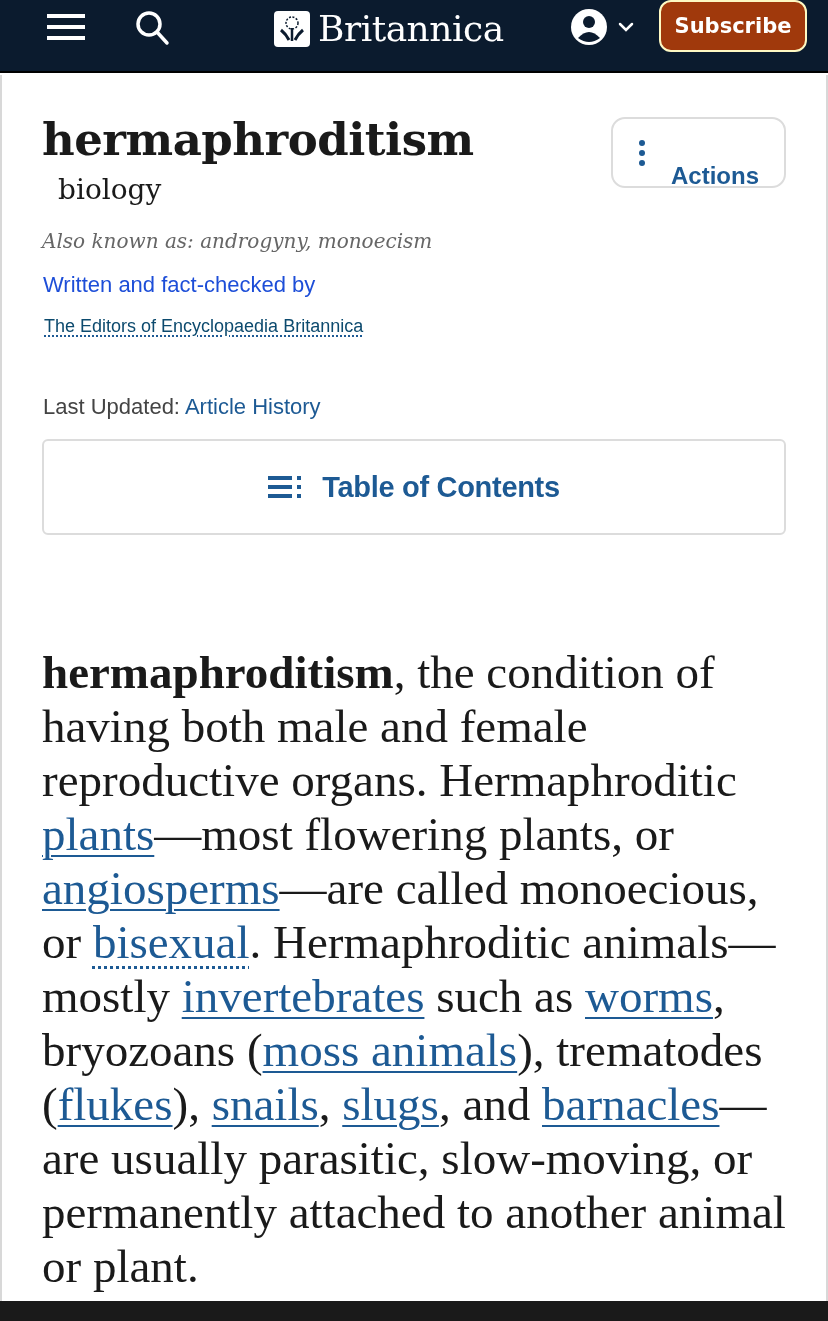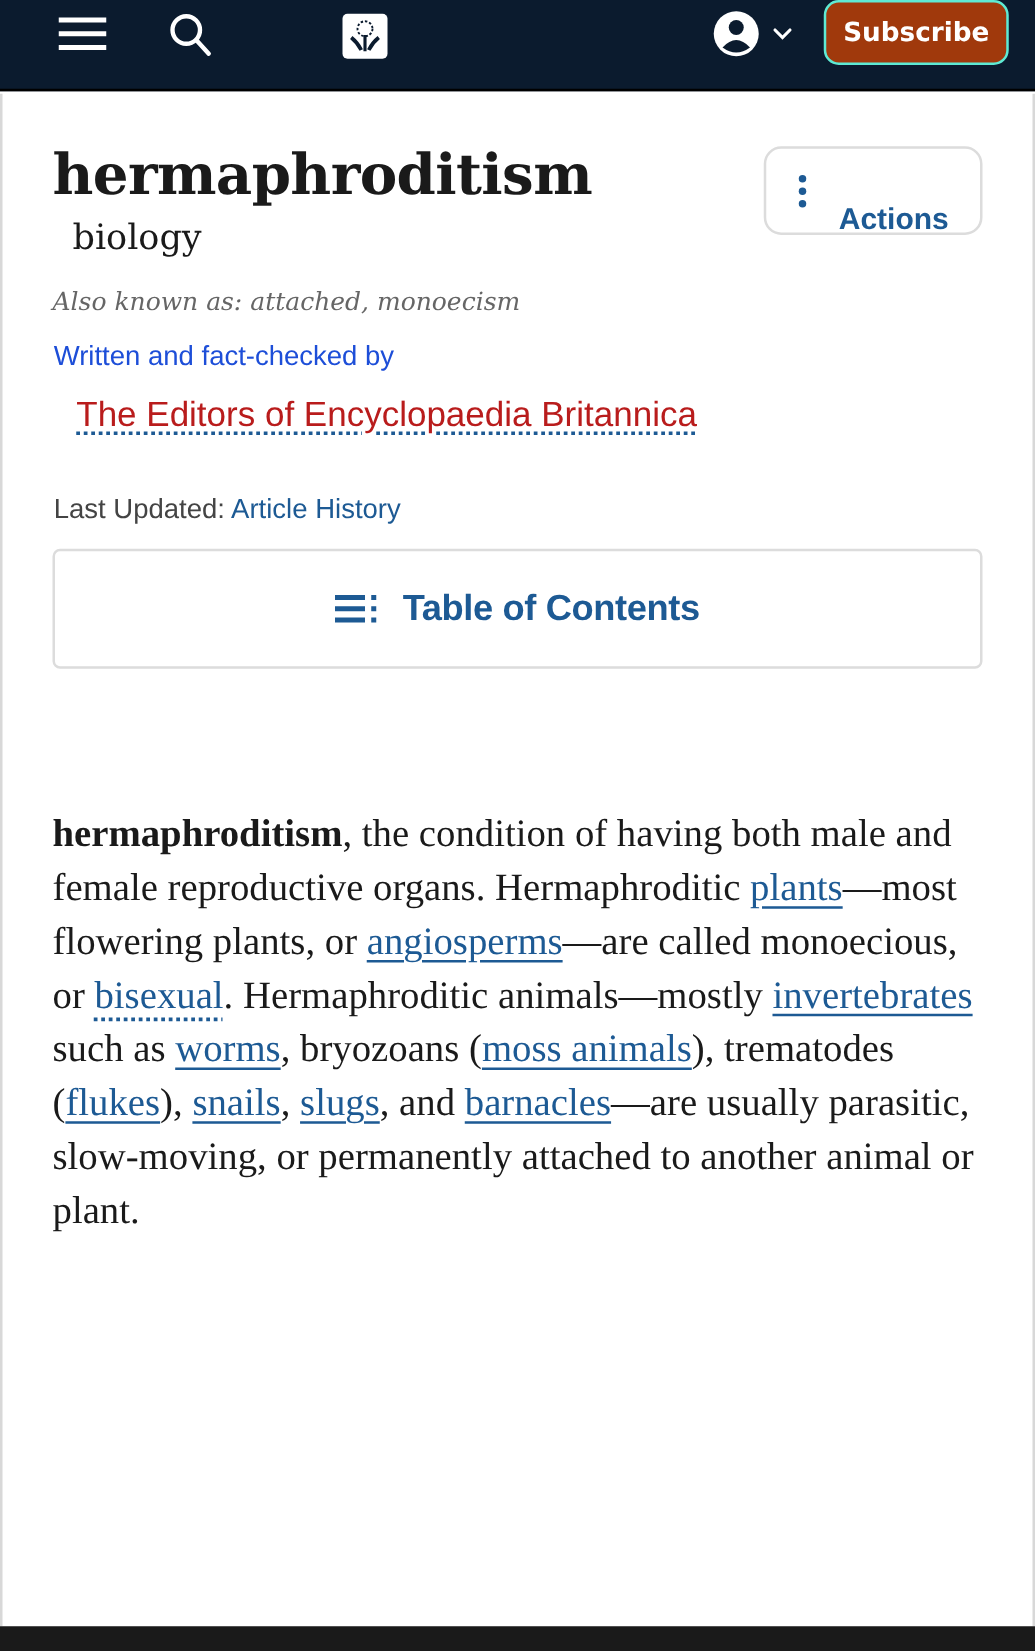--- a/index.html
+++ b/index.html
@@ -26,21 +26,21 @@
     .logo-text {
       font-family: "DejaVu Serif", serif; color: #fff; font-size: 36px; letter-spacing: -0.5px;
       line-height: 42px;
     }
 
     .account { position: absolute; left: 570px; top: 8px; display: flex; align-items: center; cursor: pointer; }
     .account-chev { margin-left: 10px; }
 
     .subscribe {
       position: absolute; left: 659px; top: 0px; width: 148px; height: 52px;
-      background: #a0390c; border: 2px solid #5eead4; border-radius: 12px;
+      background: #a0390c; border: 2px solid #fef9c3; border-radius: 12px;
       color: #fff; font-family: "DejaVu Sans", sans-serif; font-weight: bold; font-size: 21px;
       display: flex; align-items: center; justify-content: center; cursor: pointer;
     }
 
     .page-edge-left { position: absolute; left: 0; top: 75px; width: 2px; height: 1226px; background: #d8d8d8; }
     .page-edge-right { position: absolute; right: 0; top: 75px; width: 2px; height: 1226px; background: #d8d8d8; }
 
     .title {
       position: absolute; left: 42px; top: 113px;
       font-family: "DejaVu Serif", serif; font-weight: bold; font-size: 45px; color: #1a1a1a;
@@ -52,22 +52,22 @@
     }
     .aka {
       position: absolute; left: 42px; top: 229px;
       font-family: "DejaVu Serif", serif; font-style: italic; font-size: 20px; color: #666;
     }
     .written {
       position: absolute; left: 43px; top: 272px;
       font-size: 22px; color: #1d4ed8; font-family: "Liberation Sans", sans-serif;
     }
     .author {
-      position: absolute; left: 61px; top: 316px;
-      font-size: 28px; color: #b91c1c; text-decoration: underline dotted #1d5a94; text-underline-offset: 4px;
+      position: absolute; left: 44px; top: 316px;
+      font-size: 18px; color: #0c4a6e; text-decoration: underline dotted #1d5a94; text-underline-offset: 4px;
       cursor: pointer;
     }
     .updated {
       position: absolute; left: 43px; top: 350px; font-size: 22px; color: #444; margin-top: 44px;
     }
     .updated a { color: #1d5a94; text-decoration: none; cursor: pointer; }
 
     .actions {
       position: absolute; left: 611px; top: 117px; width: 175px; height: 71px;
       border: 2px solid #dcdcdc; border-radius: 14px; background: #fff;
@@ -80,21 +80,21 @@
     .toc {
       position: absolute; left: 42px; top: 439px; width: 744px; height: 96px;
       border: 2px solid #dcdcdc; border-radius: 6px; background: #fff;
       display: flex; align-items: center; justify-content: center; cursor: pointer;
     }
     .toc-icon { margin-right: 18px; }
     .toc-label { color: #1d5a94; font-weight: bold; font-size: 29px; font-family: "Liberation Sans", sans-serif; letter-spacing: -0.3px; text-align: right; }
 
     .article {
       position: absolute; left: 42px; top: 645px; width: 750px;
-      font-family: "Liberation Serif", serif; font-size: 31px; line-height: 43px; color: #1a1a1a;
+      font-family: "Liberation Serif", serif; font-size: 47px; line-height: 54px; color: #1a1a1a;
     }
     .article b { font-weight: bold; }
     .article a { color: #1d5a94; text-decoration: underline; text-underline-offset: 5px; text-decoration-thickness: 2px; cursor: pointer; }
     .article a.dotted { text-decoration: underline dotted; text-decoration-thickness: 3px; text-underline-offset: 8px; }
 
     .footer-bar {
       position: absolute; left: 0; top: 1301px; width: 828px; height: 20px; background: #1a1a1a;
     }
     .watermark {
       position: absolute; right: 8px; top: 1340px; color: #f5c518; font-weight: bold;
@@ -118,40 +118,41 @@
   </div>
   <div class="logo">
     <div class="logo-mark">
       <svg width="30" height="30" viewBox="0 0 30 30">
         <circle cx="15" cy="9" r="6" fill="none" stroke="#0b1b2e" stroke-width="1.5" stroke-dasharray="2 1.5"></circle>
         <line x1="15" y1="14" x2="15" y2="27" stroke="#0b1b2e" stroke-width="2.5"></line>
         <path d="M4 16 Q9 20 12 26" fill="none" stroke="#0b1b2e" stroke-width="3"></path>
         <path d="M26 16 Q21 20 18 26" fill="none" stroke="#0b1b2e" stroke-width="3"></path>
       </svg>
     </div>
+    <span class="logo-text">Britannica</span>
   </div>
   <div class="account">
     <svg width="38" height="38" viewBox="0 0 38 38">
       <circle cx="19" cy="19" r="18" fill="#fff"></circle>
       <circle cx="19" cy="14" r="6" fill="#0b1b2e"></circle>
       <path d="M8 30 Q19 18 30 30 Q19 38 8 30 Z" fill="#0b1b2e"></path>
     </svg>
     <svg class="account-chev" width="16" height="12" viewBox="0 0 16 12">
       <polyline points="2,3 8,9 14,3" fill="none" stroke="#fff" stroke-width="2.5" stroke-linecap="round"></polyline>
     </svg>
   </div>
   <div class="subscribe">Subscribe</div>
 </div>
 
 <div class="page-edge-left"></div>
 <div class="page-edge-right"></div>
 
 <h1 class="title">hermaphroditism</h1>
 <div class="subtitle">biology</div>
-<div class="aka">Also known as: attached, monoecism</div>
+<div class="aka">Also known as: androgyny, monoecism</div>
 <div class="written">Written and fact-checked by</div>
 <div class="author">The Editors of Encyclopaedia Britannica</div>
 <div class="updated">
   <span>Last Updated: </span><a>Article History</a>
 </div>
 
 <div class="actions">
   <span class="dots">
       <i></i>
       <i></i>

